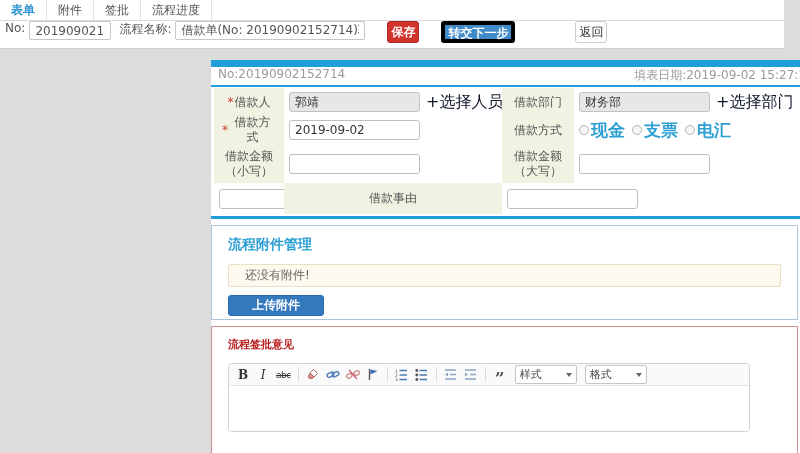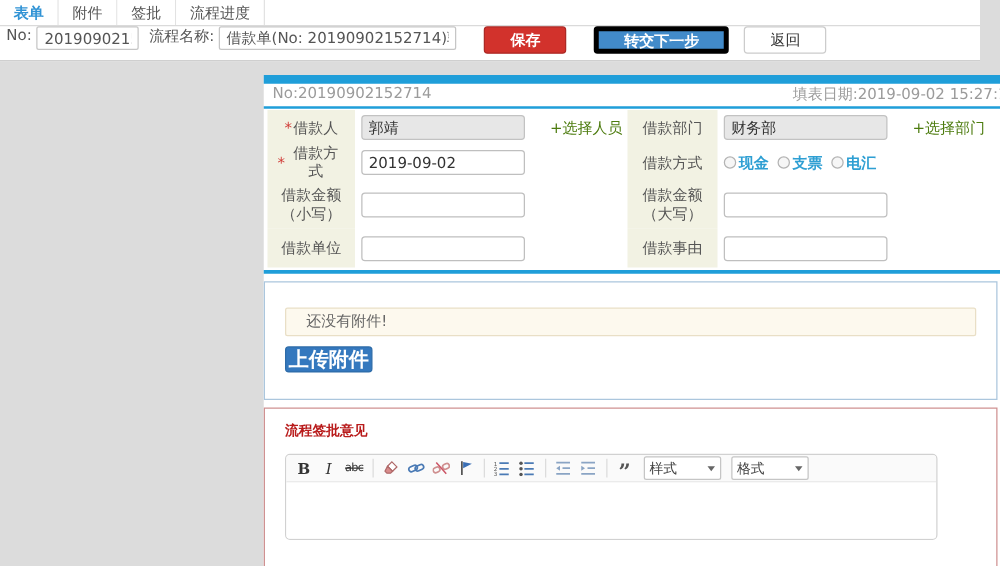--- a/index.html
+++ b/index.html
@@ -9,52 +9,52 @@
   
   .top { position:absolute; top:0; left:0; right:16px; height:49px; background:#fff; border-bottom:1px solid #cfcfcf; }
   .tabs { display:flex; height:21px; border-bottom:1px solid #dadada; }
   .tab { padding:0 11px; line-height:20px; font-size:12px; color:#555; border-right:1px solid #e2e2e2; background:#fff; cursor:pointer; white-space:nowrap; }
   .tab.active { color:#3093d5; font-weight:bold; }
   .cmdbar { display:flex; height:27px; padding-left:5px; font-size:12px; color:#555; }
   .cmdbar .lab { margin-right:4px; white-space:nowrap; }
   .tin { height:19px; border:1px solid #c6c6c6; border-radius:2px; font-size:12px; color:#555; padding:0 5px; font-family:inherit; }
   .no-in { width:82px; }
   .proc-in { width:190px; margin-right:22px; }
-  .btn { height:22px; padding:0 20px; border-radius:3px; font-size:12px; font-weight:bold; cursor:pointer; font-family:inherit; }
+  .btn { height:22px; padding:0 3px; border-radius:3px; font-size:12px; font-weight:bold; cursor:pointer; font-family:inherit; }
   .btn-save { background:#d2322c; border:1px solid #ac2925; color:#fff; margin-right:22px; }
   .btn-next { background:#428bca; border:4px solid #000000; color:#fff; margin-right:12px; }
-  .btn-back { background:#fff; border:1px solid #ccc; color:#333; font-weight:normal; }
+  .btn-back { background:#fff; border:1px solid #ccc; color:#333; font-weight:normal;margin-left:48px; }
 
   
   .main { position:absolute; left:211px; top:60px; width:589px; bottom:-10px; background:#fff; }
   .bluebar { height:7px; background:#1f9ed9; }
   .form-title { text-align:center; font-size:24px; line-height:26px; color:#2fa3da; padding:13px 0 6px; font-weight:normal; }
   .meta { position:relative; height:16px; font-size:12px; color:#9b9b9b; }
   .meta .doc-no { position:absolute; left:7px; top:0; }
   .meta .fill-date { position:absolute; right:-6px; top:0; white-space:nowrap; }
   .rule { height:2px; background:#1f9ed9; margin-top:2px; }
   .rule2 { height:3px; background:#1f9ed9; margin-top:2px; }
 
   .grid { display:grid; grid-template-columns:70px 218px 72px 1fr; grid-template-rows:28px 28px 39px 31px; margin:1px 3px 0 3px; }
   .lbl { background:#f2f2e3; display:flex; align-items:center; justify-content:center; text-align:center; color:#555; padding:0 8px; line-height:15px; }
   .req { color:#d03a36; margin-right:1px; }
-  .val { display:flex; align-items:center; padding-left:5px; gap:20px; }
+  .val { display:flex; align-items:center; padding-left:5px; gap:6px; }
   .txt { height:20px; width:131px; border:1px solid #bfbfbf; border-radius:3px; font-size:12px; padding:0 5px; color:#333; font-family:inherit; }
   .txt.disabled { background:#e7e7e7; border-color:#c2c2c2; }
-  .link { color:#4d7c0f; text-decoration:none; font-size:12px; white-space:nowrap; cursor:pointer; }
+  .link { color:#0f172a; text-decoration:none; font-size:16px; white-space:nowrap; cursor:pointer; }
   .radios { display:flex; align-items:center; gap:7px; }
-  .radio { display:flex; align-items:center; gap:2px; color:#2e9fd3; font-weight:bold; font-size:12px; cursor:pointer; }
+  .radio { display:flex; align-items:center; gap:2px; color:#2e9fd3; font-weight:bold; font-size:17px; cursor:pointer; }
   .rdot { width:10px; height:10px; border:1px solid #b3b3b3; border-radius:50%; background:#f6f6f6; display:inline-block; }
 
   
   .panel { margin:6px 2px 0 0; background:#fff; }
   .attach { border:1px solid #abc6dd; padding:10px 16px 10px; height:95px; }
   .p-title-blue { color:#2e9fd3; font-weight:bold; font-size:14px; }
   .alert { margin-top:10px; height:23px; background:#fdf9ee; border:1px solid #e9dfc6; border-radius:2px; display:flex; align-items:center; padding:0 16px; color:#666; font-size:12px; }
-  .btn-upload { margin-top:8px; height:21px; padding:0 2px; background:#3478be; border:1px solid #2d6ba8; color:#fff; font-size:16px; font-weight:bold; border-radius:3px; cursor:pointer; font-family:Liberation Mono, monospace; }
+  .btn-upload { margin-top:8px; height:21px; padding:0 23px; background:#3478be; border:1px solid #2d6ba8; color:#fff; font-size:12px; font-weight:bold; border-radius:3px; cursor:pointer; font-family:Liberation Mono, monospace; }
 
   .approve { border:1px solid #cf9191; padding:10px 16px; height:140px; }
   .p-title-red { color:#b91c1c; font-weight:bold; font-size:11px; }
 
   
   .editor { margin-top:11px; width:522px; border:1px solid #d1d1d1; border-radius:4px; overflow:hidden; background:#fff; }
   .etoolbar { height:22px; background:#fafafa; border-bottom:1px solid #e6e6e6; display:flex; align-items:center; padding:0 7px; gap:6px; }
   .eic { display:inline-flex; align-items:center; justify-content:center; width:14px; height:16px; cursor:pointer; }
   .eb { font-family:"DejaVu Serif","Liberation Serif",serif; font-weight:bold; font-size:12px; color:#333; }
   .ei { font-family:"DejaVu Serif","Liberation Serif",serif; font-style:italic; font-size:12px; color:#333; }
@@ -145,36 +145,34 @@
     <div class="val">
       <input class="txt" style="">
     </div>
     <div class="lbl">
         <span>借款金额（大写）</span>
       </div>
     <div class="val">
       <input class="txt" style="">
     </div>
 
-    <div class="lbl">
-        <span>借款单位</span>
-      </div>
     <div class="val">
       <input class="txt" style="">
     </div>
     <div class="lbl">
         <span>借款事由</span>
       </div>
     <div class="val">
       <input class="txt" style="">
     </div>
   </div>
   <div class="rule2"></div>
 
   <div class="panel attach">
+    <div class="p-title-blue">流程附件管理</div>
     <div class="alert">
         <span>还没有附件!</span>
       </div>
     <button class="btn-upload">上传附件</button>
   </div>
 
   <div class="panel approve">
     <div class="p-title-red">流程签批意见</div>
     <div class="editor">
       <div class="etoolbar">

